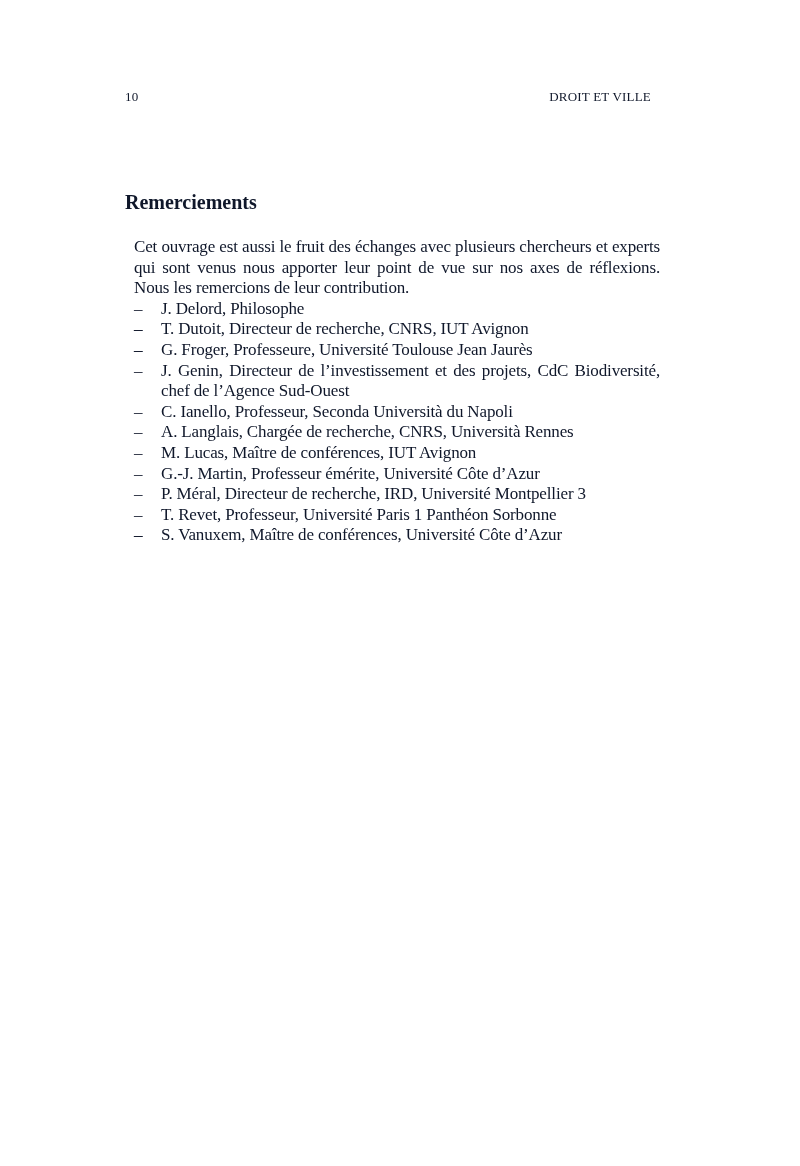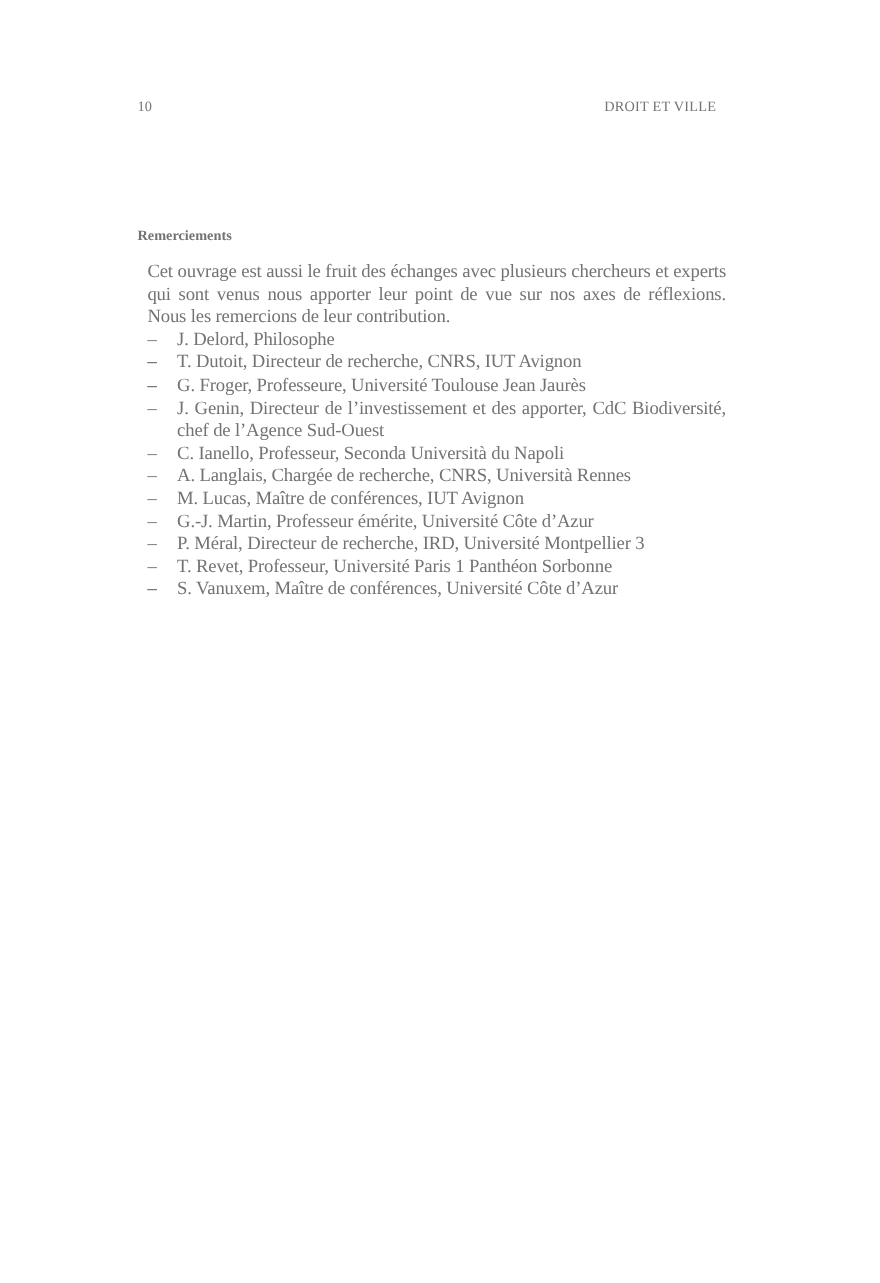--- a/index.html
+++ b/index.html
@@ -5,21 +5,21 @@
   html, body {
     margin: 0;
     padding: 0;
     background: #ffffff;
   }
   .page {
     position: relative;
     width: 800px;
     height: 1114px;
     background: #ffffff;
-    color: #737373;
+    color: #0f172a;
     font-family: "Liberation Serif", "DejaVu Serif", serif;
     overflow: hidden;
   }
   .running-head {
     position: absolute;
     top: 90px;
     left: 125px;
     width: 526px;
     font-size: 13px;
     line-height: 14px;
@@ -30,24 +30,24 @@
     left: 0;
     top: 0;
   }
   .running-title {
     display: block;
     text-align: right;
     text-transform: uppercase;
   }
   .section-heading {
     position: absolute;
-    top: 194px;
+    top: 178px;
     left: 125px;
     width: 526px;
-    font-size: 13px;
+    font-size: 20px;
     font-weight: bold;
     line-height: 22px;
   }
   .body-text {
     position: absolute;
     top: 237px;
     left: 134px;
     width: 526px;
     font-size: 17px;
     line-height: 20.6px;
@@ -86,21 +86,21 @@
   <h1 class="section-heading">Remerciements</h1>
 
   <div class="body-text">
     <p class="intro">Cet ouvrage est aussi le fruit des échanges avec plusieurs chercheurs et experts qui sont venus nous apporter leur point de vue sur nos axes de réflexions. Nous les remercions de leur contribution.</p>
     <ul class="contributors">
         <li><span class="dash">–</span><span>J. Delord, Philosophe</span></li>
         <li><span class="dash">–</span></li>
         <li><span class="dash">–</span><span>T. Dutoit, Directeur de recherche, CNRS, IUT Avignon</span></li>
         <li><span class="dash">–</span></li>
         <li><span class="dash">–</span><span>G. Froger, Professeure, Université Toulouse Jean Jaurès</span></li>
-        <li><span class="dash">–</span><span>J. Genin, Directeur de l’investissement et des apporter, CdC Biodiversité, chef de l’Agence Sud-Ouest</span></li>
+        <li><span class="dash">–</span><span>J. Genin, Directeur de l’investissement et des projets, CdC Biodiversité, chef de l’Agence Sud-Ouest</span></li>
         <li><span class="dash">–</span><span>C. Ianello, Professeur, Seconda Università du Napoli</span></li>
         <li><span class="dash">–</span><span>A. Langlais, Chargée de recherche, CNRS, Università Rennes</span></li>
         <li><span class="dash">–</span><span>M. Lucas, Maître de conférences, IUT Avignon</span></li>
         <li><span class="dash">–</span><span>G.-J. Martin, Professeur émérite, Université Côte d’Azur</span></li>
         <li><span class="dash">–</span><span>P. Méral, Directeur de recherche, IRD, Université Montpellier 3</span></li>
         <li><span class="dash">–</span><span>T. Revet, Professeur, Université Paris 1 Panthéon Sorbonne</span></li>
         <li><span class="dash">–</span></li>
         <li><span class="dash">–</span><span>S. Vanuxem, Maître de conférences, Université Côte d’Azur</span></li>
       </ul>
   </div>

